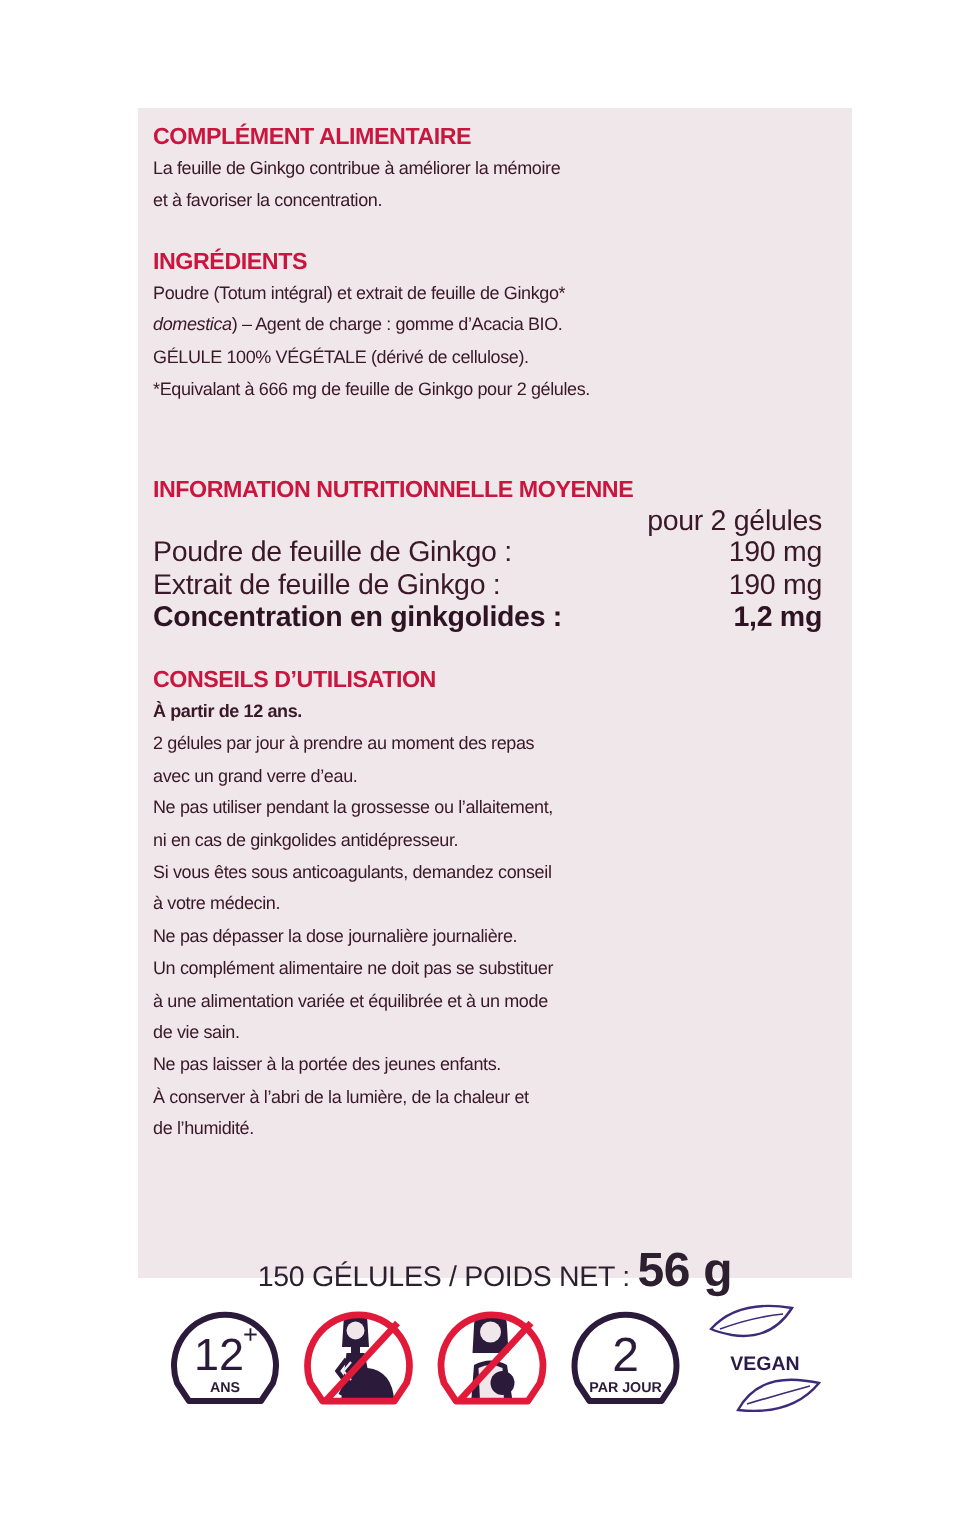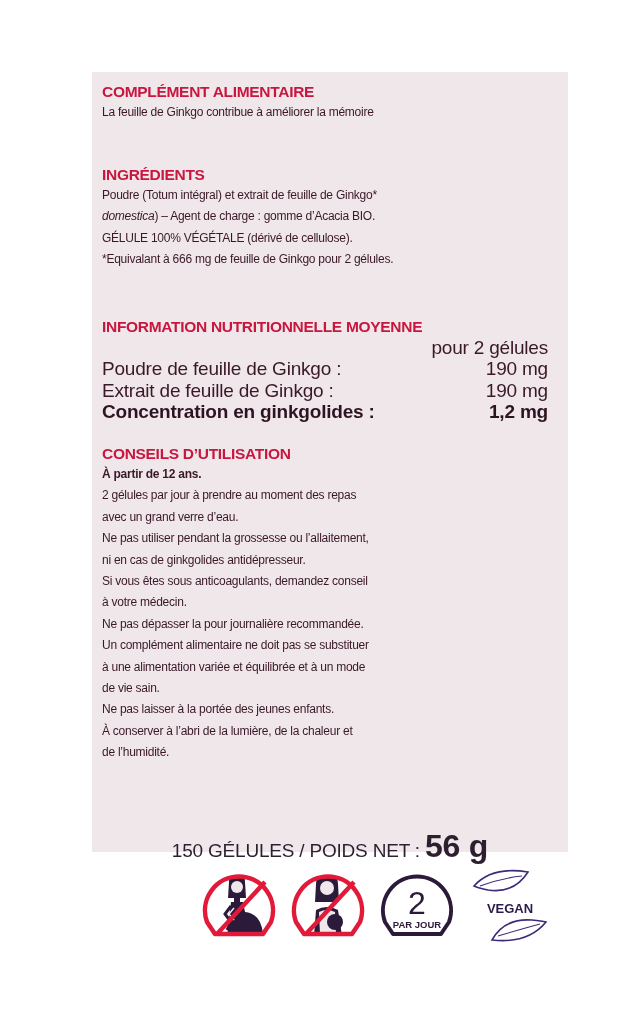--- a/index.html
+++ b/index.html
@@ -87,20 +87,21 @@
   </style>
 </head>
 <body>
 
 <div class="panel">
 
   <div class="section" style="top:10px;">
     <div class="heading">COMPLÉMENT ALIMENTAIRE</div>
     <div class="body-text">
       <span class="line">La feuille de Ginkgo contribue à améliorer la mémoire</span>
+      <span class="line">et à favoriser la concentration.</span>
     </div>
   </div>
 
   <div class="section" style="top:93px;">
     <div class="heading">INGRÉDIENTS</div>
     <div class="body-text">
       <span class="line">Poudre (Totum intégral) et extrait de feuille de Ginkgo*</span>
       <span class="line"><span class="italic">domestica</span><span>) – Agent de charge : gomme d’Acacia BIO.</span></span>
       <span class="line">GÉLULE 100% VÉGÉTALE (dérivé de cellulose).</span>
       <span class="line">*Equivalant à 666 mg de feuille de Ginkgo pour 2 gélules.</span>
@@ -129,36 +130,44 @@
   <div class="section" style="top:372px;">
     <div class="heading">CONSEILS D’UTILISATION</div>
     <div class="body-text">
       <span class="line bold">À partir de 12 ans.</span>
       <span class="line">2 gélules par jour à prendre au moment des repas</span>
       <span class="line">avec un grand verre d’eau.</span>
       <span class="line">Ne pas utiliser pendant la grossesse ou l’allaitement,</span>
       <span class="line">ni en cas de ginkgolides antidépresseur.</span>
       <span class="line">Si vous êtes sous anticoagulants, demandez conseil</span>
       <span class="line">à votre médecin.</span>
-      <span class="line">Ne pas dépasser la pour journalière recommandée.</span>
+      <span class="line">Ne pas dépasser la dose journalière journalière.</span>
       <span class="line">Un complément alimentaire ne doit pas se substituer</span>
       <span class="line">à une alimentation variée et équilibrée et à un mode</span>
       <span class="line">de vie sain.</span>
       <span class="line">Ne pas laisser à la portée des jeunes enfants.</span>
       <span class="line">À conserver à l’abri de la lumière, de la chaleur et</span>
       <span class="line">de l’humidité.</span>
     </div>
   </div>
 
   <div class="net-weight">
     <span>150 GÉLULES / POIDS NET : </span><span class="big">56 g</span>
   </div>
 
   <div class="icons">
 
+    <div class="icon" style="left:10px;">
+      <svg width="76" height="76" viewBox="0 0 76 76">
+        <path d="M14 66 L6 54 A34 34 0 1 1 70 54 L62 66 Z" fill="none" stroke="#2c1a3a" stroke-width="4" stroke-linejoin="round"></path>
+        <text x="34" y="45" text-anchor="middle" font-family="Liberation Sans, sans-serif" font-size="30" fill="#2c1a3a">12</text>
+        <text x="55" y="27" text-anchor="middle" font-family="Liberation Sans, sans-serif" font-size="17" fill="#2c1a3a">+</text>
+        <text x="38" y="60" text-anchor="middle" font-family="Liberation Sans, sans-serif" font-size="9.5" font-weight="bold" fill="#2c1a3a">ANS</text>
+      </svg>
+    </div>
 
     <div class="icon" style="left:99px;">
       <svg width="76" height="76" viewBox="0 0 76 76">
         <defs>
           <clipPath id="cp1">
               <path d="M14 66 L6 54 A34 34 0 1 1 70 54 L62 66 Z"></path>
             </clipPath>
         </defs>
         <g clip-path="url(#cp1)">
           <path d="M28 14 Q28 6 36 6 Q44 6 44 14 L45 30 L27 30 Z" fill="#2c1a3a"></path>

